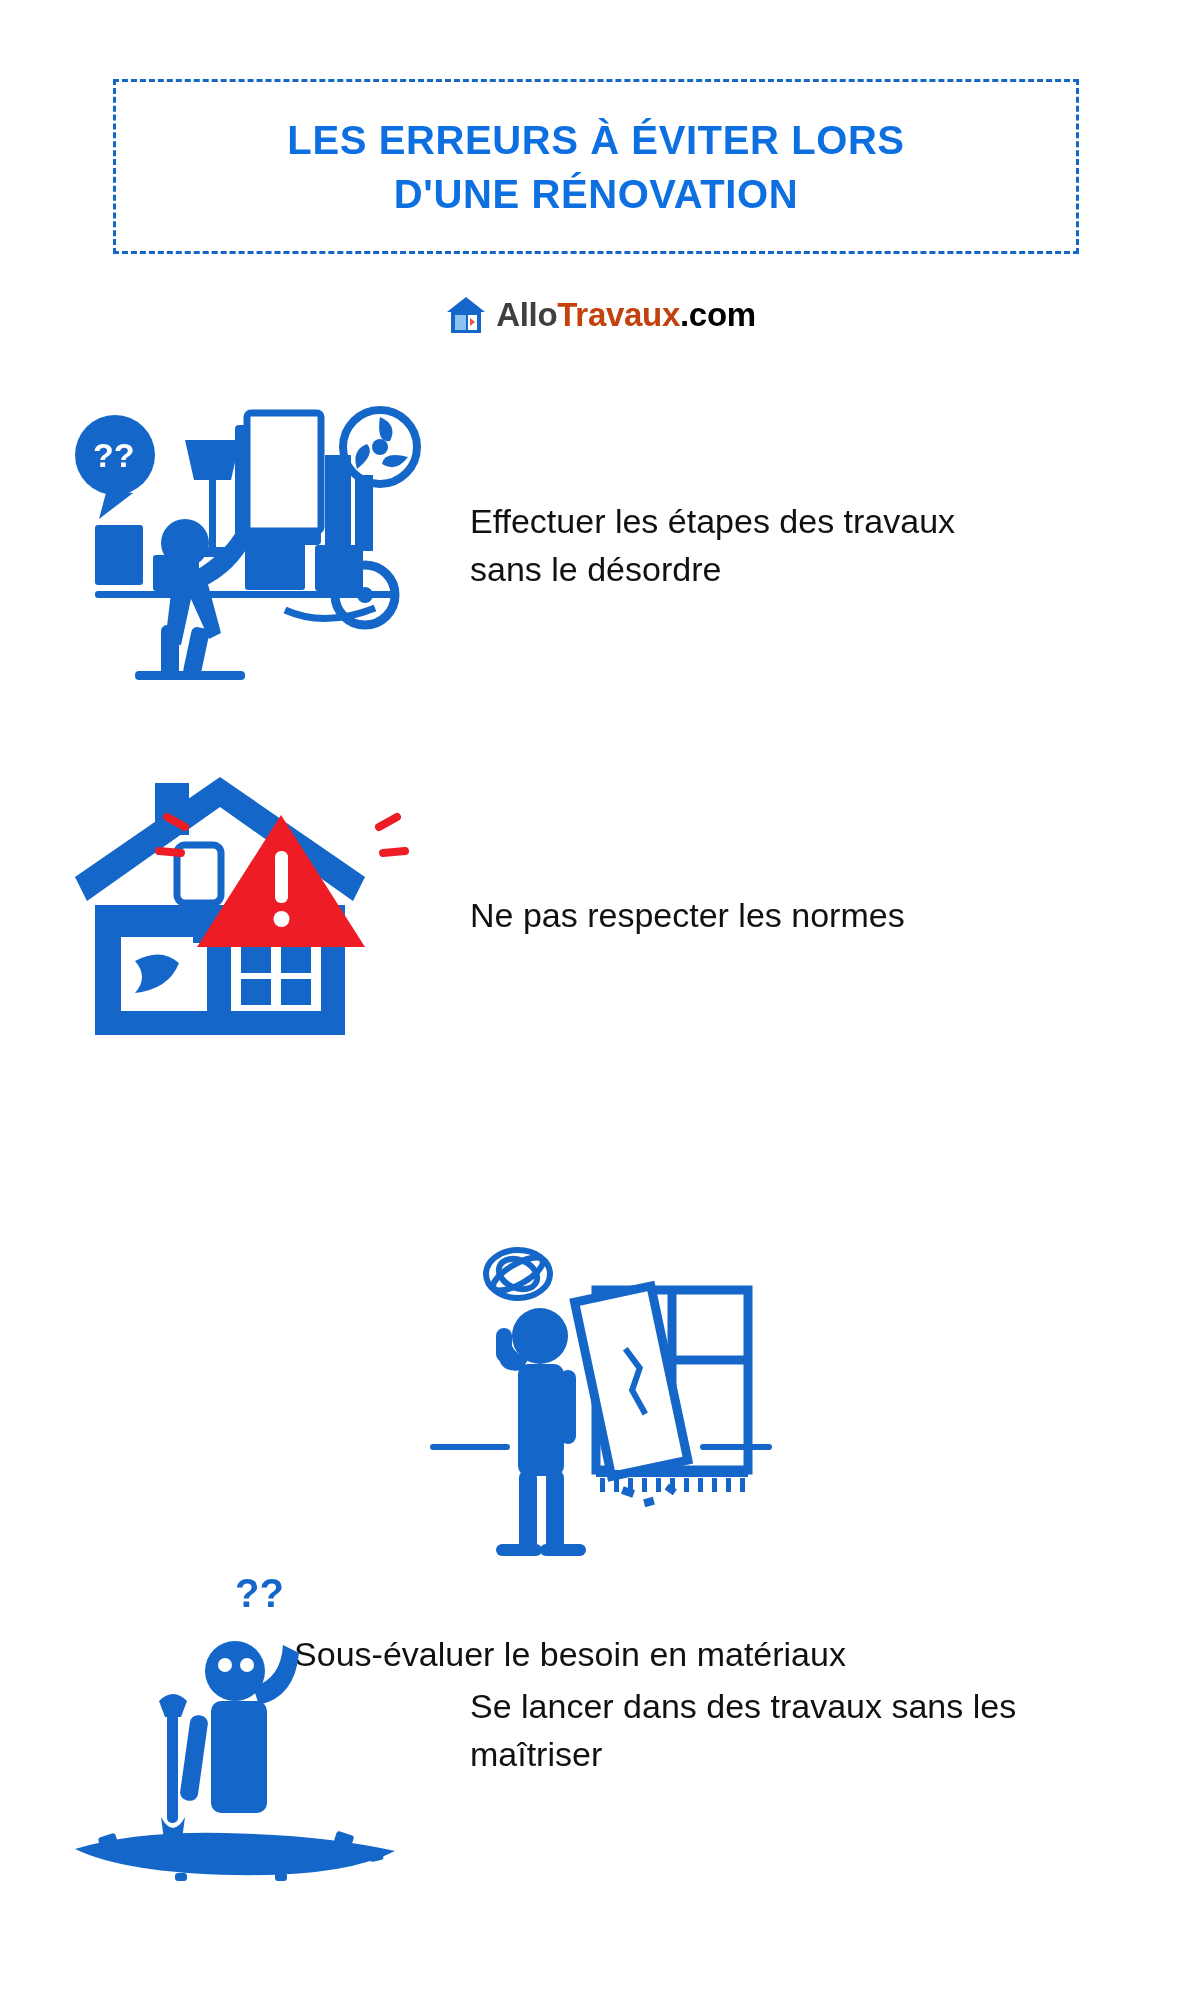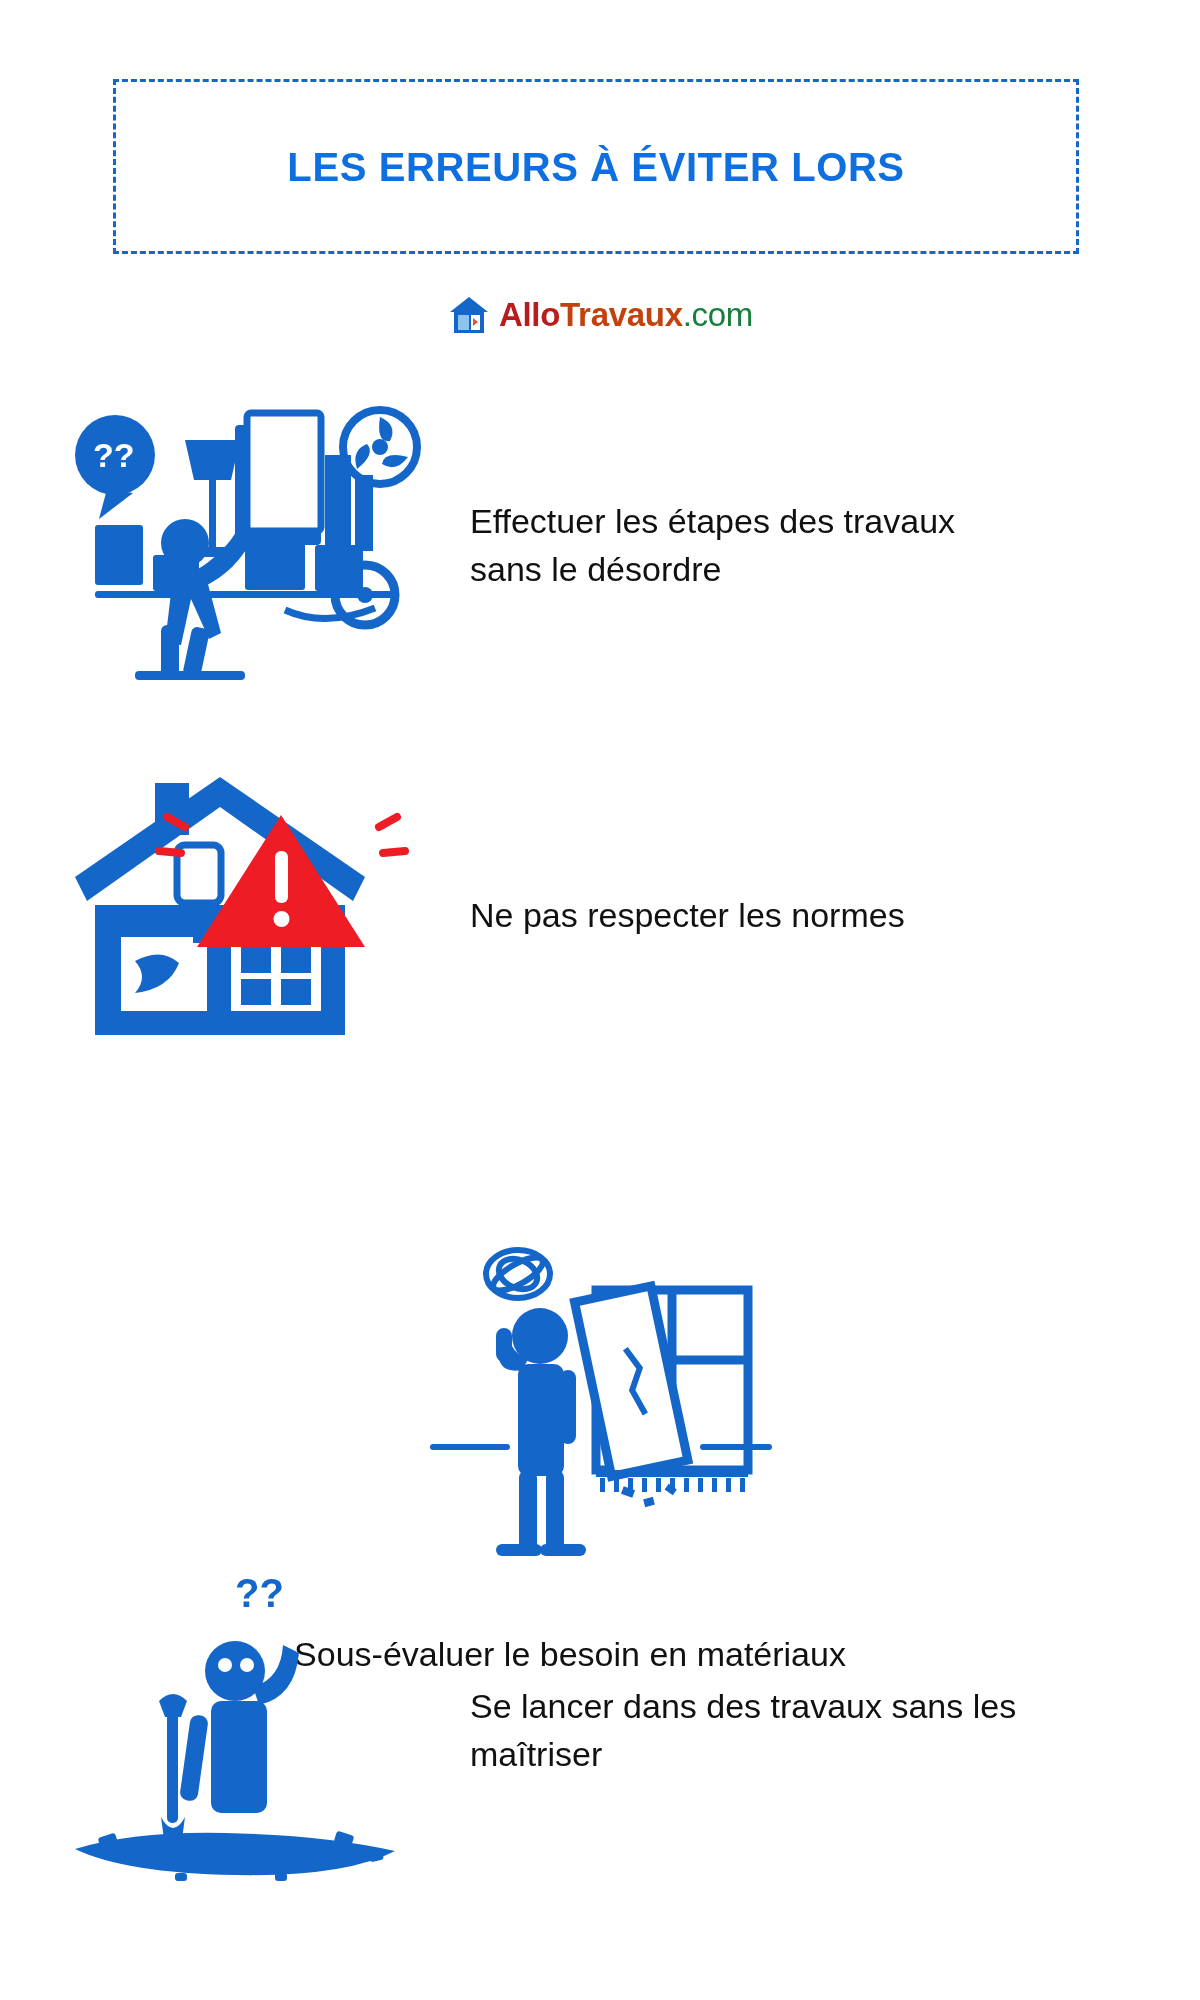--- a/index.html
+++ b/index.html
@@ -61,23 +61,23 @@
     width: 44px;
     height: 44px;
     flex: 0 0 auto;
   }
   .logo-text {
     font-size: 33px;
     font-weight: bold;
     letter-spacing: -0.3px;
     white-space: nowrap;
   }
-  .logo-allo { color: #b91c1c; }
+  .logo-allo { color: #404040; }
   .logo-travaux { color: #c2410c; }
-  .logo-com { color: #15803d; font-weight: normal; margin-top: 18px; }
+  .logo-com { color: #000000; font-weight: bold; margin-top: 18px; }
 
   
   .row {
     position: absolute;
     left: 0;
     width: 1200px;
     display: flex;
     align-items: center;
   }
   .row-art {
@@ -104,20 +104,21 @@
 
   svg { display: block; }
 </style>
 </head>
 <body>
 
 <div class="page">
 
   <div class="title-box">
     <div class="title-line">LES ERREURS À ÉVITER LORS</div>
+    <div class="title-line">D'UNE RÉNOVATION</div>
   </div>
 
   <div class="logo">
     <span class="logo-mark">
       <svg viewBox="0 0 44 44" width="44" height="44" aria-hidden="true">
         <path d="M22 4 L41 19 L37 19 L37 40 L7 40 L7 19 L3 19 Z" fill="#1466c8"></path>
         <rect x="11" y="22" width="11" height="15" fill="#8fc3ef"></rect>
         <rect x="24" y="22" width="9" height="15" fill="#ffffff"></rect>
         <path d="M26 25 L31 29 L26 33 Z" fill="#e8533f"></path>
       </svg>

